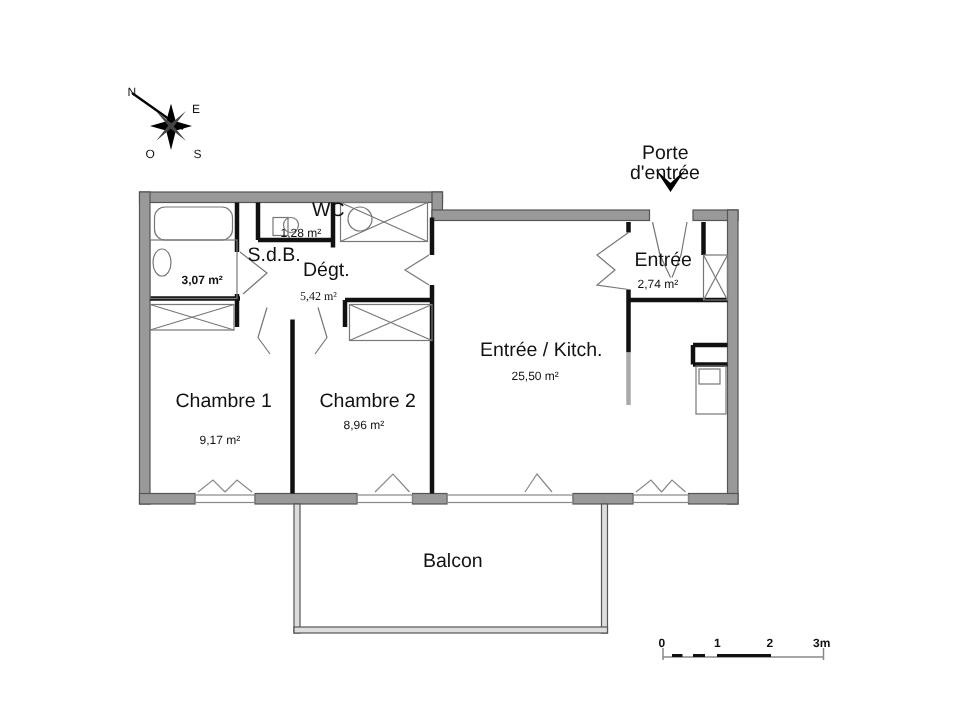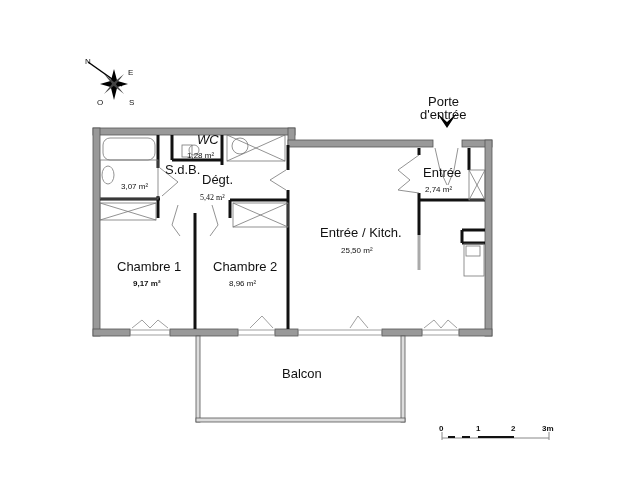--- a/index.html
+++ b/index.html
@@ -124,36 +124,36 @@
 
 <span class="lbl area" style="left:85px;top:57px;">N</span>
 <span class="lbl area" style="left:128px;top:68px;">E</span>
 <span class="lbl area" style="left:97px;top:98px;">O</span>
 <span class="lbl area" style="left:129px;top:98px;">S</span>
 
 <span class="lbl room" style="left:428px;top:94px;">Porte</span>
 <span class="lbl room" style="left:420px;top:107px;">d'entrée</span>
 
 <span class="lbl room" style="left:121px;top:162px;margin-left:44px;">S.d.B.</span>
-<span class="lbl area" style="left:121px;top:182px;">3,07 m²</span>
+<span class="lbl area" style="left:121px;top:182px;font-weight:bold;">3,07 m²</span>
 
-<span class="lbl room" style="left:197px;top:132px;font-style:italic;">WC</span>
+<span class="lbl room" style="left:208px;top:132px;">WC</span>
 <span class="lbl area" style="left:187px;top:151px;">1,28 m²</span>
 
 <span class="lbl room" style="left:202px;top:172px;">Dégt.</span>
 <span class="lbl area" style="left:200px;top:193px;font-family:Liberation Serif, serif;">5,42 m²</span>
 
 <span class="lbl room" style="left:423px;top:165px;">Entrée</span>
 <span class="lbl area" style="left:425px;top:185px;">2,74 m²</span>
 
 <span class="lbl room" style="left:320px;top:225px;">Entrée / Kitch.</span>
 <span class="lbl area" style="left:341px;top:246px;">25,50 m²</span>
 
 <span class="lbl room" style="left:117px;top:259px;">Chambre 1</span>
-<span class="lbl area" style="left:133px;top:279px;font-weight:bold;">9,17 m²</span>
+<span class="lbl area" style="left:133px;top:289px;">9,17 m²</span>
 
 <span class="lbl room" style="left:213px;top:259px;">Chambre 2</span>
 <span class="lbl area" style="left:229px;top:279px;">8,96 m²</span>
 
 <span class="lbl room" style="left:282px;top:366px;">Balcon</span>
 
 <span class="lbl scale-t" style="left:439px;top:424px;">0</span>
 <span class="lbl scale-t" style="left:476px;top:424px;">1</span>
 <span class="lbl scale-t" style="left:511px;top:424px;">2</span>
 <span class="lbl scale-t" style="left:542px;top:424px;">3m</span>

